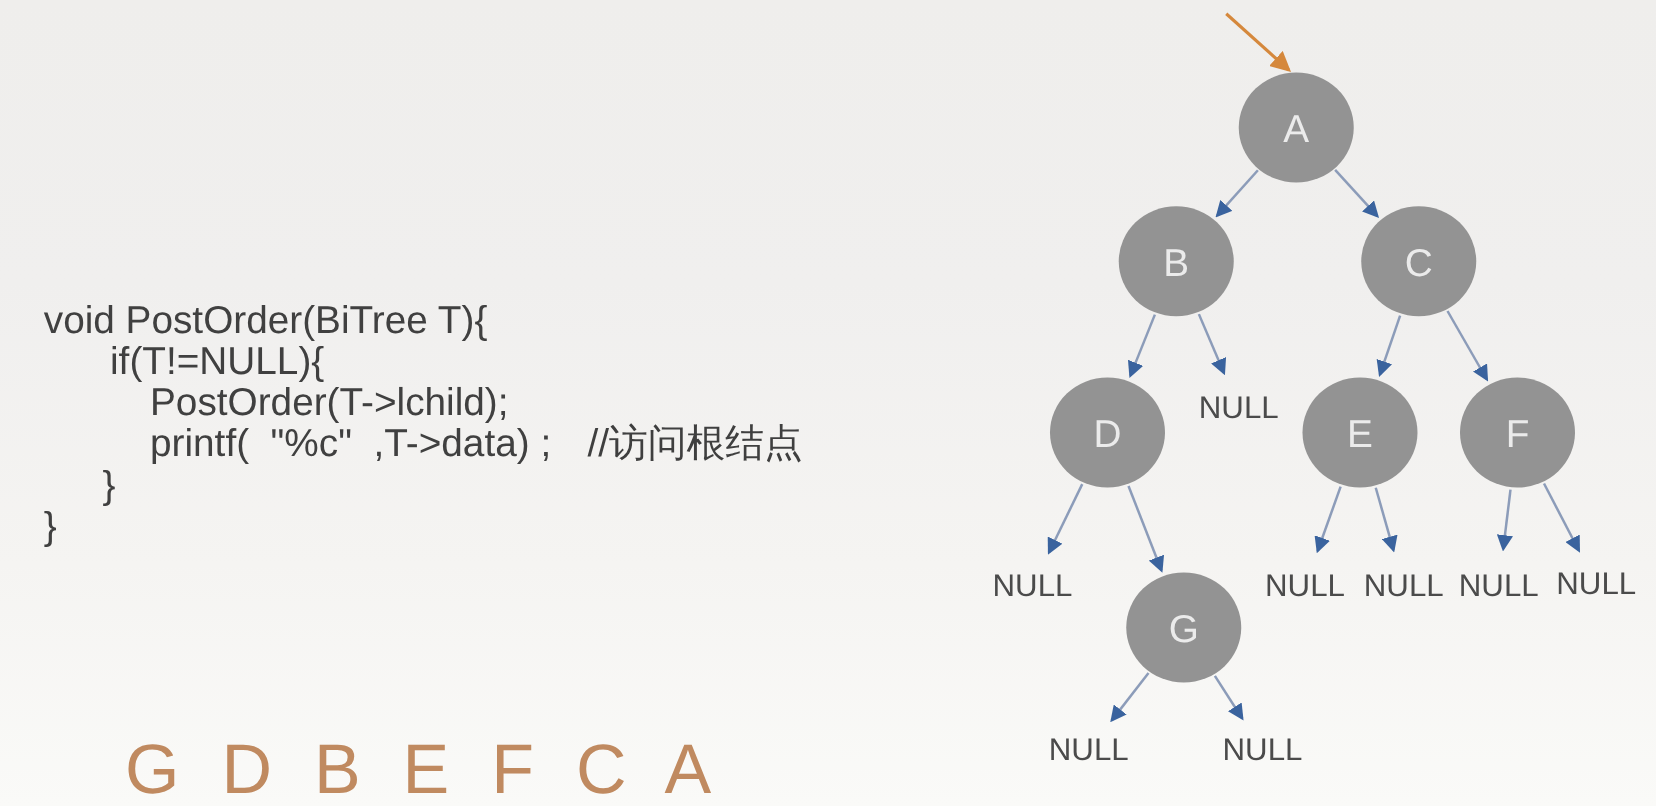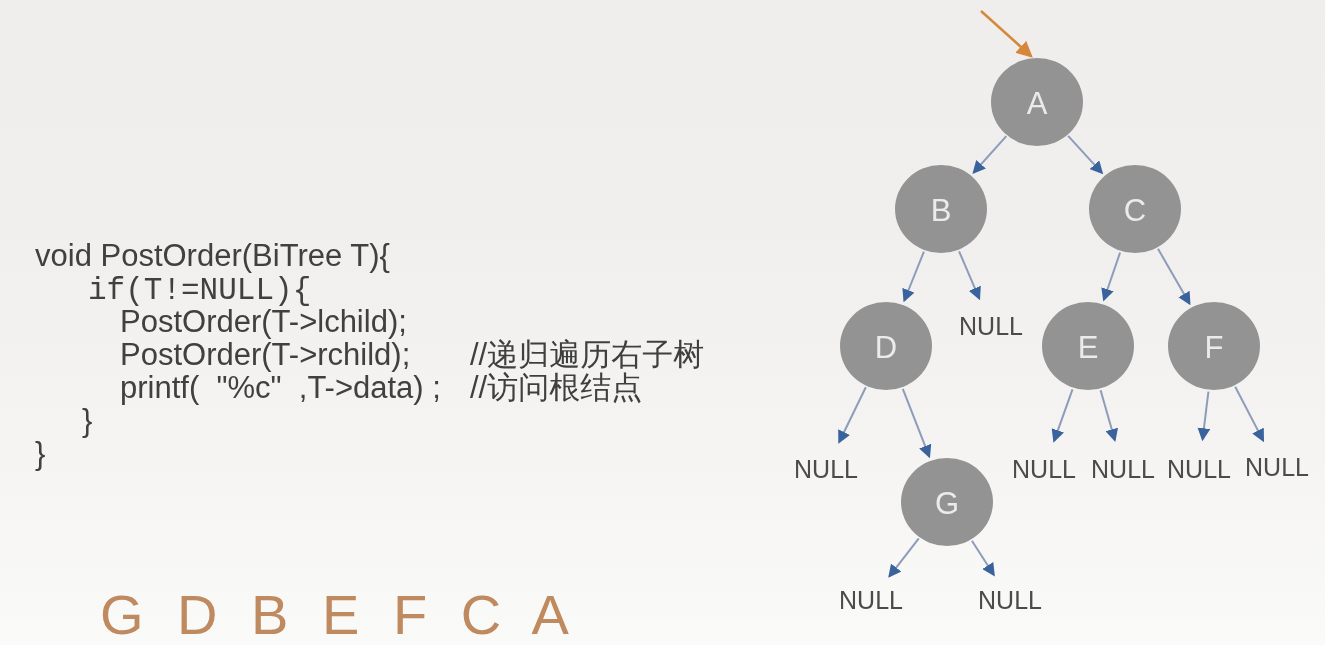--- a/index.html
+++ b/index.html
@@ -48,23 +48,22 @@
     height: 645px;
   }
   .tree-svg text { font-family: "Liberation Sans", "DejaVu Sans", sans-serif; }
 </style>
 </head>
 <body>
 
 <div class="stage">
   <div id="code-block" class="code-block">
       <div class="code-line"><span style="padding-left: 0px;">void PostOrder(BiTree T){</span></div>
-      <div class="code-line"><span style="padding-left: 53px; font-family: Liberation Mono, monospace;">if(T!=NULL){</span></div>
+      <div class="code-line"><span style="padding-left: 53px;">if(T!=NULL){</span></div>
       <div class="code-line"><span style="padding-left: 85px; margin-top: 32px;">PostOrder(T-&gt;lchild);</span></div>
-      <div class="code-line"><span style="padding-left: 85px;">PostOrder(T-&gt;rchild);</span><span class="code-comment">//递归遍历右子树</span></div>
       <div class="code-line"><span style="padding-left: 85px;">printf(  "%c"  ,T-&gt;data) ;</span><span class="code-comment">//访问根结点</span></div>
       <div class="code-line"><span style="padding-left: 47px;">}</span></div>
       <div class="code-line"><span style="padding-left: 0px;">}</span></div>
     </div>
   <div class="result-text">G D B E F C A</div>
   <svg id="tree-svg" class="tree-svg" viewBox="0 0 1325 645">
       <defs>
         <marker id="arrow-blue" viewBox="0 0 10 10" refX="8.5" refY="5" markerWidth="6.5" markerHeight="6.5" orient="auto">
           <path d="M0,0 L10,5 L0,10 Z" fill="#3a639e"></path>
         </marker>

